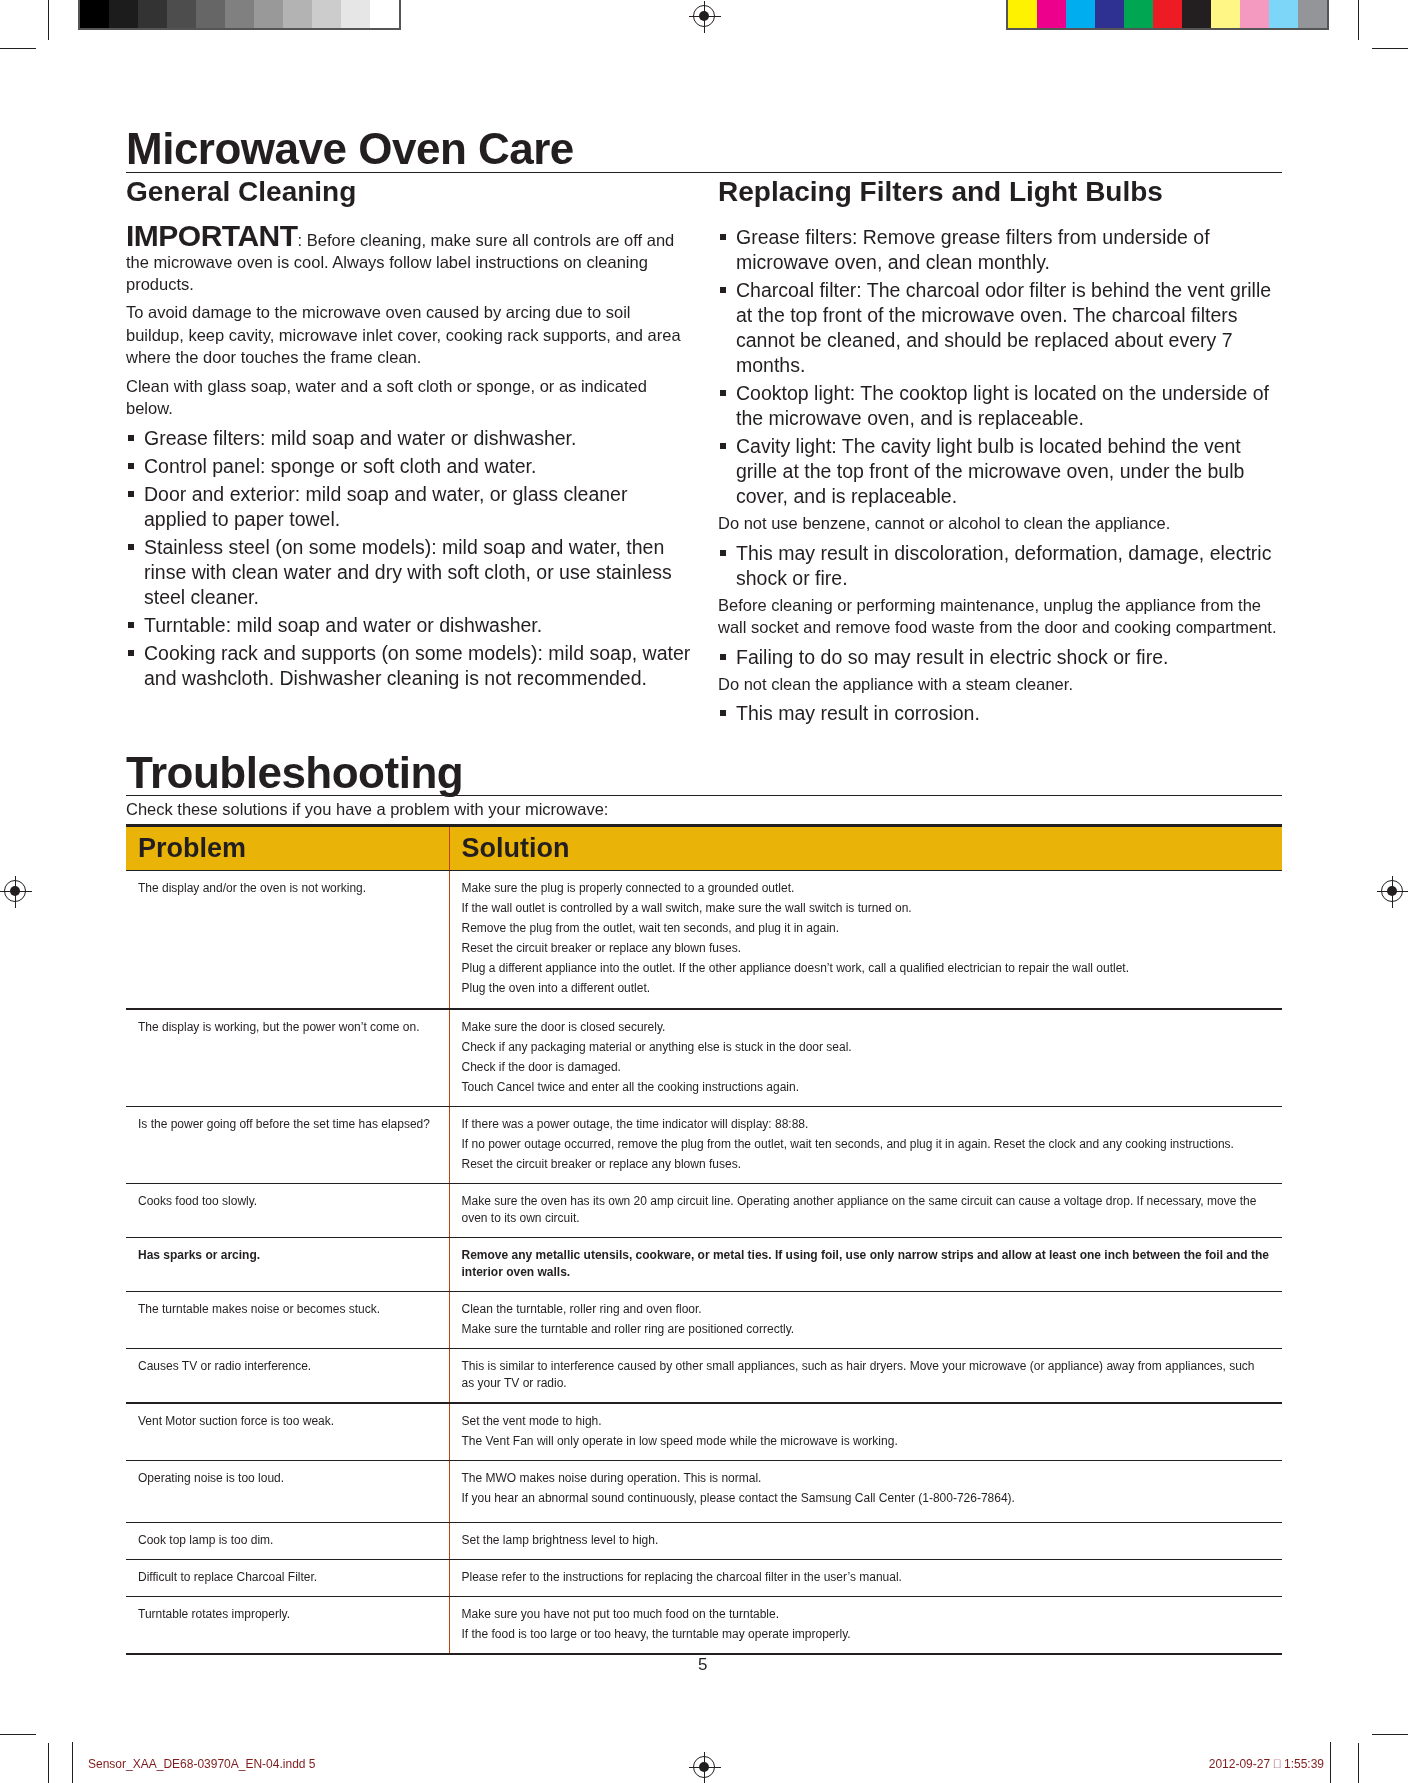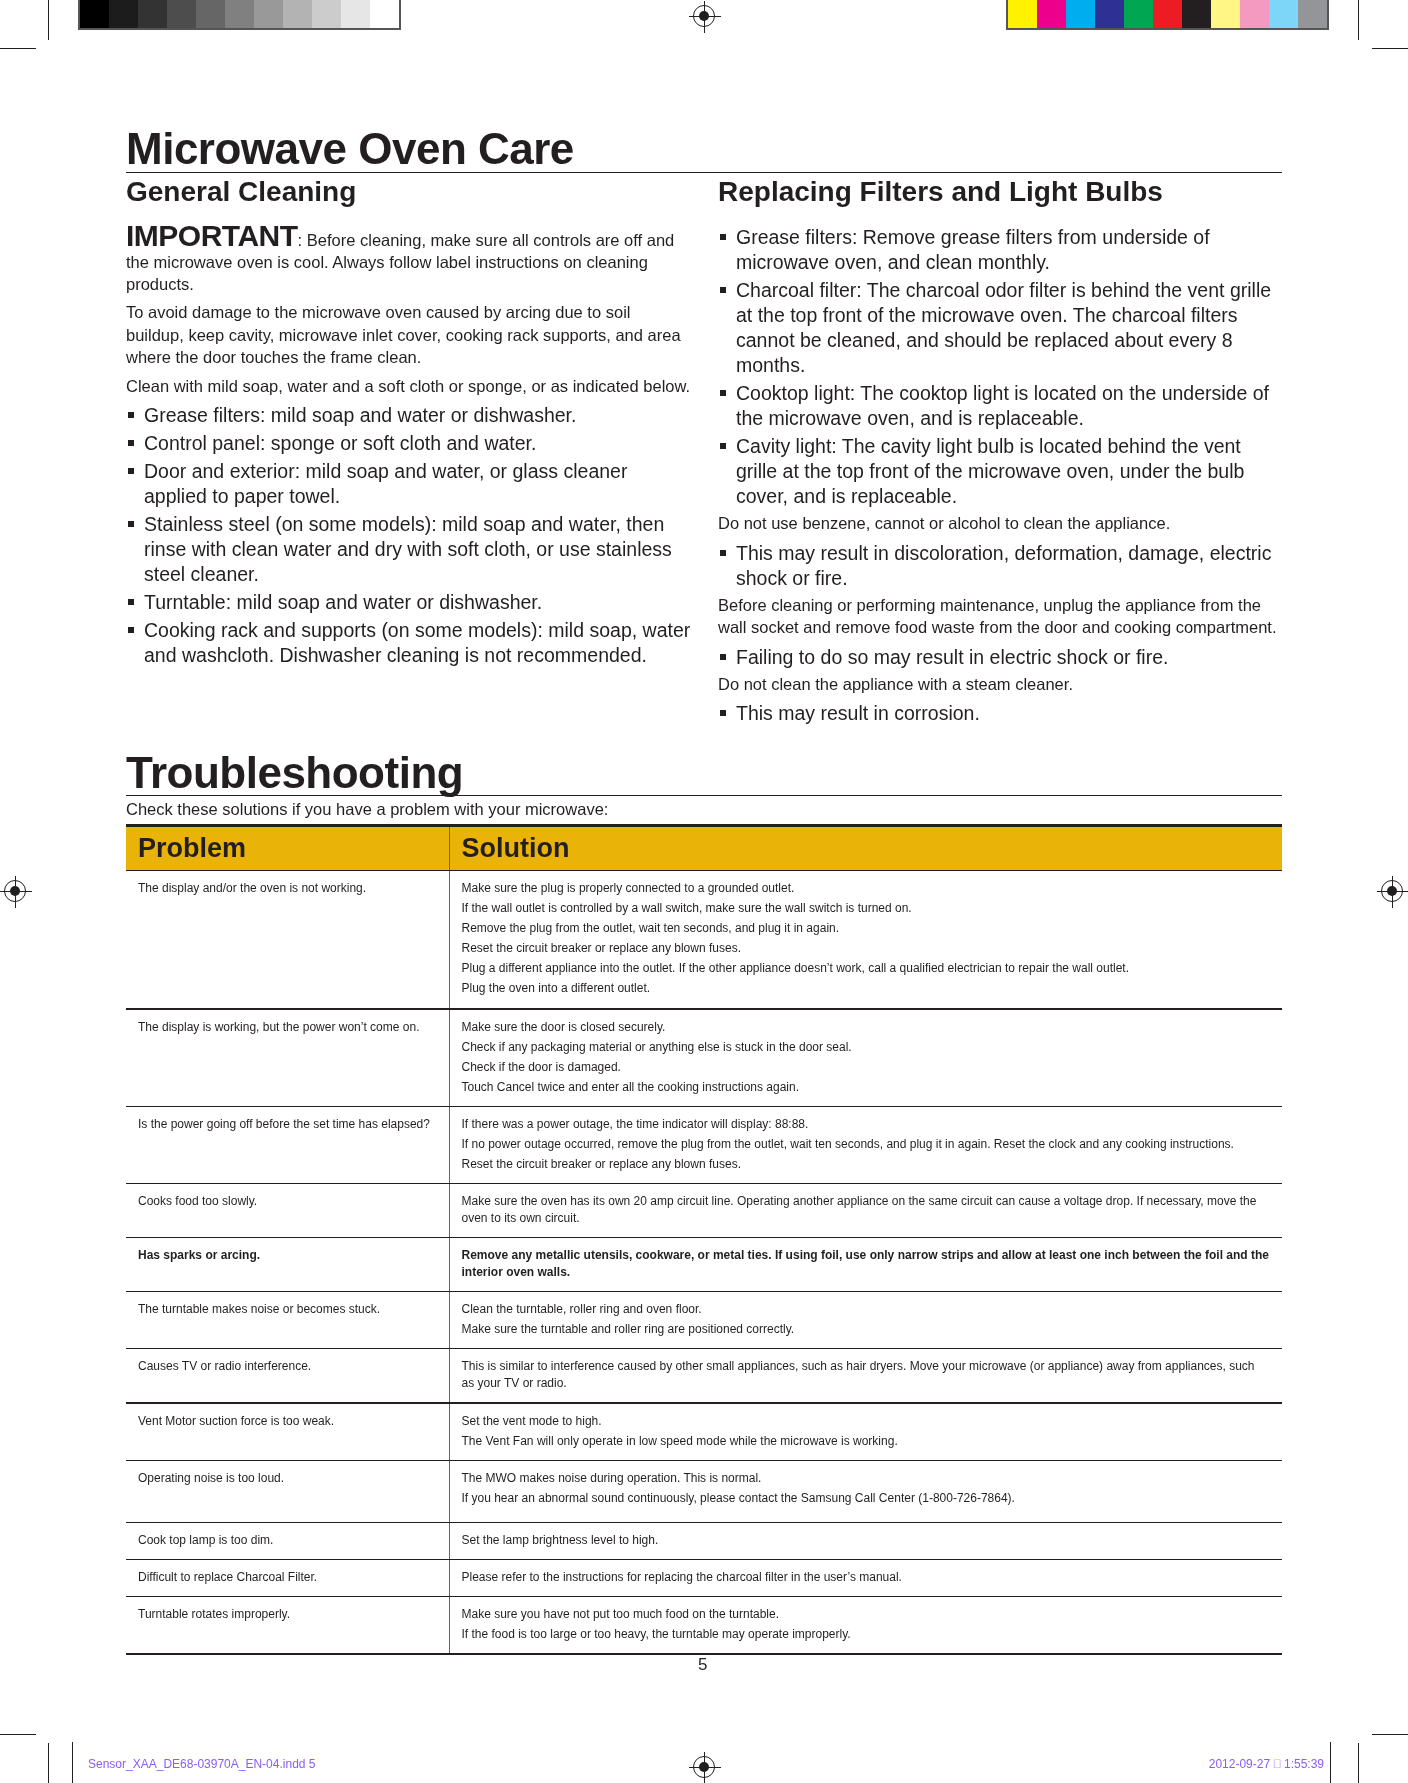--- a/index.html
+++ b/index.html
@@ -24,21 +24,21 @@
 ul.b li::before{content:"";position:absolute;left:2px;top:9px;width:6px;height:6px;background:#231f20}
 .tsub{position:absolute;left:126px;top:800px;font-size:16.5px}
 table{position:absolute;left:126px;top:824px;width:1156px;border-collapse:collapse}
 th{background:#eab308;text-align:left;font-size:27px;font-weight:bold;padding:6px 12px;height:42px;border-top:3px solid #231f20;border-bottom:1px solid #231f20}
 th+th,td+td{border-left:1px solid #c2410c}
 td{vertical-align:top;font-size:12px;line-height:17px;padding:9px 12px 7px 12px;border-bottom:1px solid #231f20}
 tr.thick td{border-bottom:2px solid #231f20}
 td.prob{width:323px}
 td .ln{display:block;margin-bottom:3px}
 .pg{position:absolute;left:698px;top:1655px;font-size:17px}
-.foot{position:absolute;top:1757px;font-size:12px;color:#8b5cf6}
+.foot{position:absolute;top:1757px;font-size:12px;color:#7f1d1d}
 </style>
 </head>
 <body>
 
 <div class="page">
   <div class="swatches" style="left:78px" id="grays">
       <div style="background: rgb(0, 0, 0);"></div>
       <div style="background: rgb(28, 28, 28);"></div>
       <div style="background: rgb(51, 51, 51);"></div>
       <div style="background: rgb(77, 77, 77);"></div>
@@ -86,36 +86,36 @@
       <span class="v"></span>
     </div>
 
   <h1 class="title">Microwave Oven Care</h1>
   <div class="rule" style="top:172px"></div>
 
   <div class="col" style="left:126px;top:175px;width:566px">
     <h2>General Cleaning</h2>
     <div class="imp"><b>IMPORTANT</b><span>: Before cleaning, make sure all controls are off and the microwave oven is cool. Always follow label instructions on cleaning products.</span></div>
     <div class="p">To avoid damage to the microwave oven caused by arcing due to soil buildup, keep cavity, microwave inlet cover, cooking rack supports, and area where the door touches the frame clean.</div>
-    <div class="p">Clean with mild soap, water and a soft cloth or sponge, or as indicated below.</div>
+    <div class="p">Clean with glass soap, water and a soft cloth or sponge, or as indicated below.</div>
     <ul class="b">
       <li>Grease filters: mild soap and water or dishwasher.</li>
       <li>Control panel: sponge or soft cloth and water.</li>
       <li>Door and exterior: mild soap and water, or glass cleaner applied to paper towel.</li>
       <li>Stainless steel (on some models): mild soap and water, then rinse with clean water and dry with soft cloth, or use stainless steel cleaner.</li>
       <li>Turntable: mild soap and water or dishwasher.</li>
       <li>Cooking rack and supports (on some models): mild soap, water and washcloth. Dishwasher cleaning is not recommended.</li>
     </ul>
   </div>
 
   <div class="col" style="left:718px;top:175px;width:566px">
     <h2>Replacing Filters and Light Bulbs</h2>
     <ul class="b" style="margin-top:16px">
       <li>Grease filters: Remove grease filters from underside of microwave oven, and clean monthly.</li>
-      <li>Charcoal filter: The charcoal odor filter is behind the vent grille at the top front of the microwave oven. The charcoal filters cannot be cleaned, and should be replaced about every 8 months.</li>
+      <li>Charcoal filter: The charcoal odor filter is behind the vent grille at the top front of the microwave oven. The charcoal filters cannot be cleaned, and should be replaced about every 7 months.</li>
       <li>Cooktop light: The cooktop light is located on the underside of the microwave oven, and is replaceable.</li>
       <li>Cavity light: The cavity light bulb is located behind the vent grille at the top front of the microwave oven, under the bulb cover, and is replaceable.</li>
     </ul>
     <div class="p" style="margin-top:2px">Do not use benzene, cannot or alcohol to clean the appliance.</div>
     <ul class="b">
         <li>This may result in discoloration, deformation, damage, electric shock or fire.</li>
       </ul>
     <div class="p" style="margin-top:2px">Before cleaning or performing maintenance, unplug the appliance from the wall socket and remove food waste from the door and cooking compartment.</div>
     <ul class="b">
         <li>Failing to do so may result in electric shock or fire.</li>

